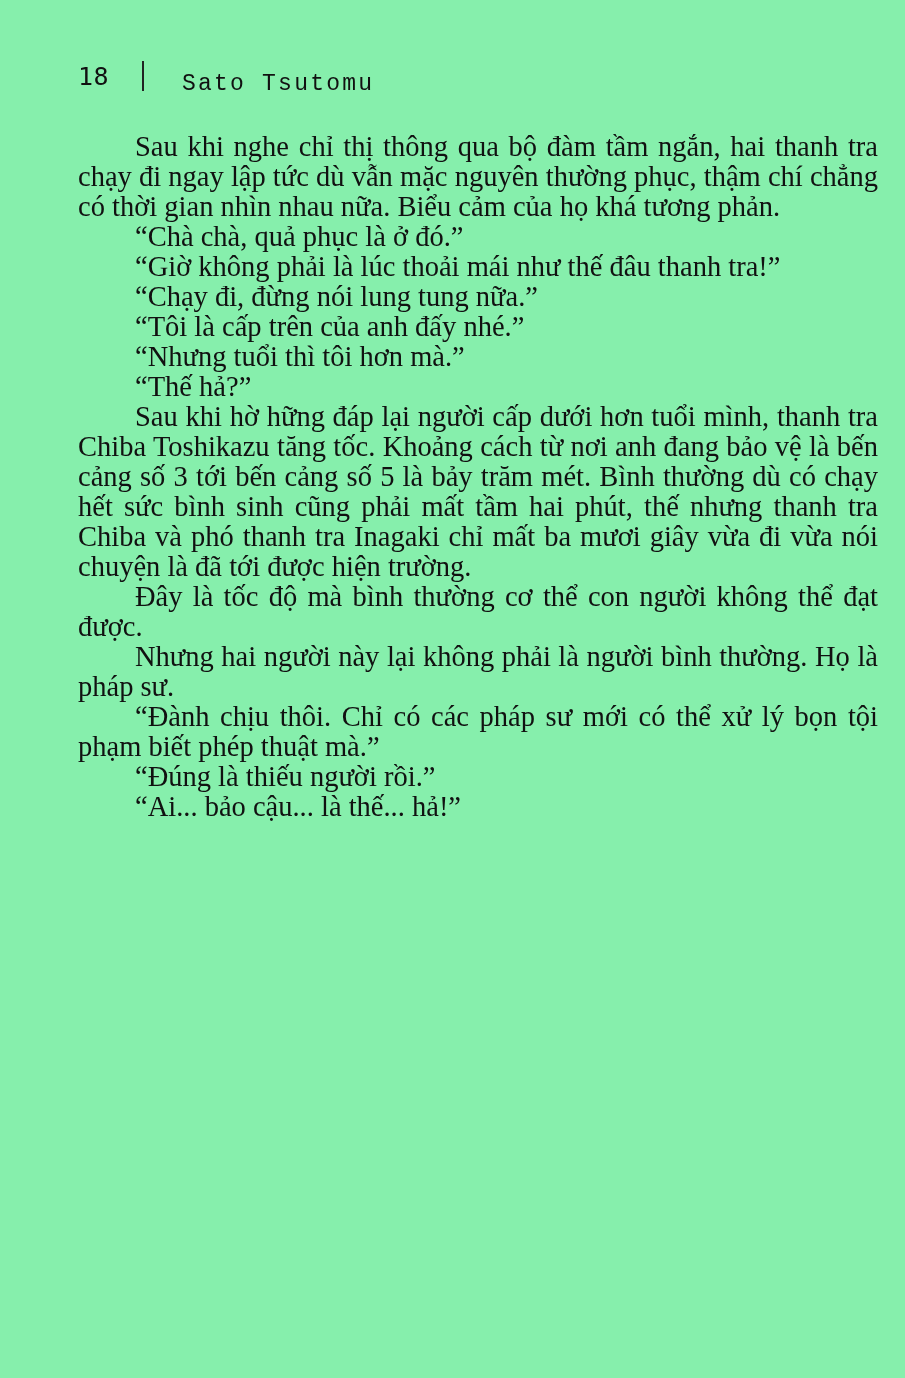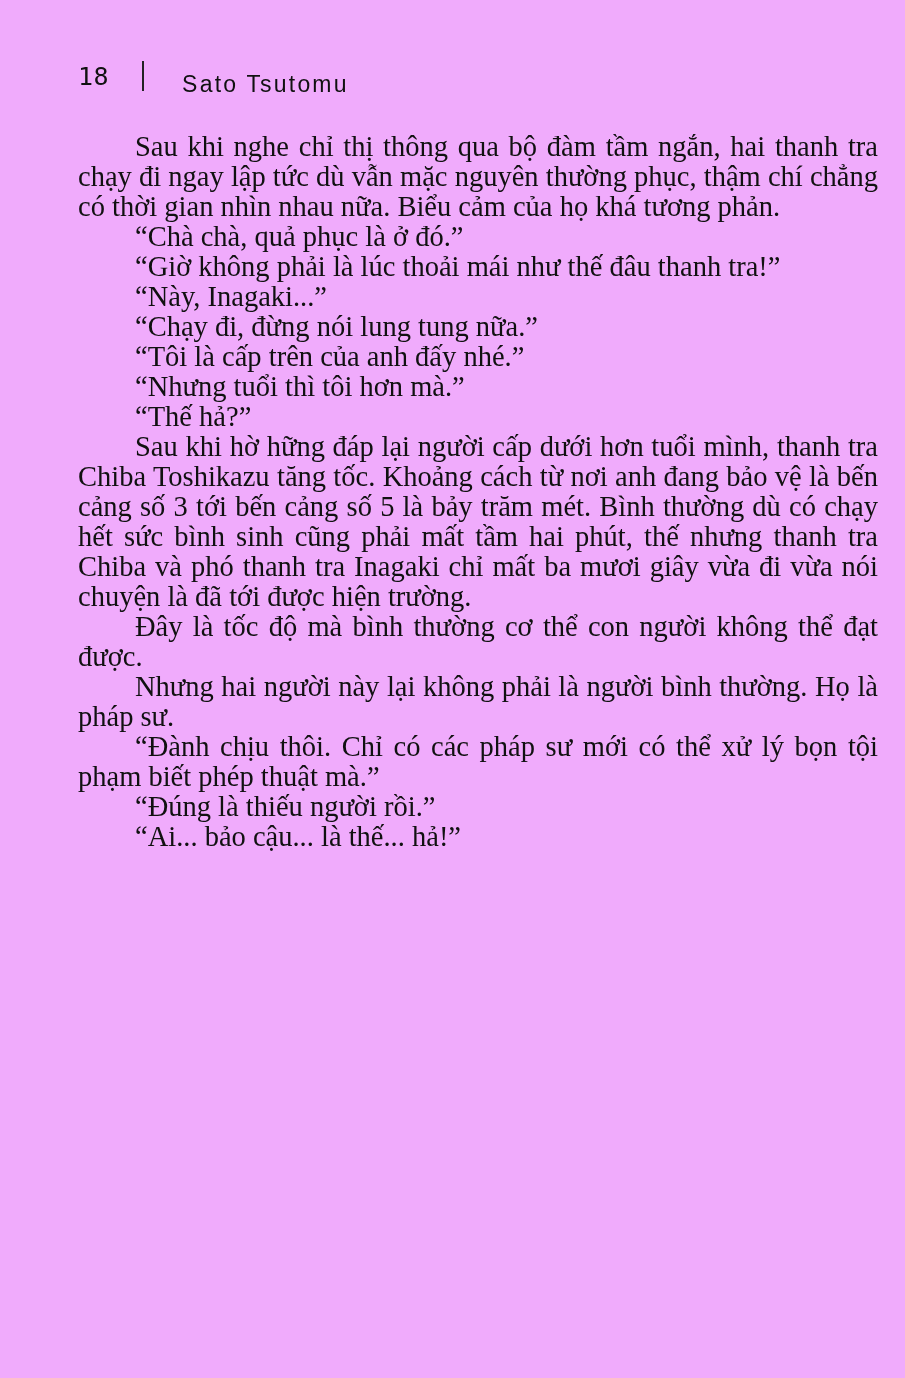--- a/index.html
+++ b/index.html
@@ -4,21 +4,21 @@
 <style>
   html, body {
     margin: 0;
     padding: 0;
     background: #ffffff;
   }
   .page {
     position: relative;
     width: 905px;
     height: 1378px;
-    background: #f0abfc;
+    background: #86efac;
     margin: 0 auto;
     overflow: hidden;
     font-family: "Liberation Serif", serif;
     color: #111111;
   }
   .header {
     position: absolute;
     top: 56px;
     left: 78px;
     right: 78px;
@@ -35,21 +35,21 @@
   }
   .header-rule {
     display: inline-block;
     width: 2px;
     height: 30px;
     background: #222222;
     margin-left: 33px;
     margin-right: 38px;
   }
   .running-head {
-    font-family: Liberation Sans, sans-serif;
+    font-family: Liberation Mono, monospace;
     font-size: 23px;
     letter-spacing: 2.2px;
     color: #111111;
     white-space: nowrap;
     margin-top: 16px;
   }
   .body-text {
     position: absolute;
     top: 132px;
     left: 78px;
@@ -82,21 +82,20 @@
   <div class="header">
     <span class="folio">18</span>
     <span class="header-rule"></span>
     <span class="running-head">Sato Tsutomu</span>
   </div>
 
   <div class="body-text">
     <p class="indent justified">Sau khi nghe chỉ thị thông qua bộ đàm tầm ngắn, hai thanh tra chạy đi ngay lập tức dù vẫn mặc nguyên thường phục, thậm chí chẳng có thời gian nhìn nhau nữa. Biểu cảm của họ khá tương phản.</p>
     <p class="indent left">“Chà chà, quả phục là ở đó.”</p>
     <p class="indent justified">“Giờ không phải là lúc thoải mái như thế đâu thanh tra!”</p>
-    <p class="indent left">“Này, Inagaki...”</p>
     <p class="indent left">“Chạy đi, đừng nói lung tung nữa.”</p>
     <p class="indent left">“Tôi là cấp trên của anh đấy nhé.”</p>
     <p class="indent left">“Nhưng tuổi thì tôi hơn mà.”</p>
     <p class="indent left">“Thế hả?”</p>
     <p class="indent justified">Sau khi hờ hững đáp lại người cấp dưới hơn tuổi mình, thanh tra Chiba Toshikazu tăng tốc. Khoảng cách từ nơi anh đang bảo vệ là bến cảng số 3 tới bến cảng số 5 là bảy trăm mét. Bình thường dù có chạy hết sức bình sinh cũng phải mất tầm hai phút, thế nhưng thanh tra Chiba và phó thanh tra Inagaki chỉ mất ba mươi giây vừa đi vừa nói chuyện là đã tới được hiện trường.</p>
     <p class="indent justified">Đây là tốc độ mà bình thường cơ thể con người không thể đạt được.</p>
     <p class="indent justified">Nhưng hai người này lại không phải là người bình thường. Họ là pháp sư.</p>
     <p class="indent justified">“Đành chịu thôi. Chỉ có các pháp sư mới có thể xử lý bọn tội phạm biết phép thuật mà.”</p>
     <p class="indent left">“Đúng là thiếu người rồi.”</p>
     <p class="indent left">“Ai... bảo cậu... là thế... hả!”</p>

